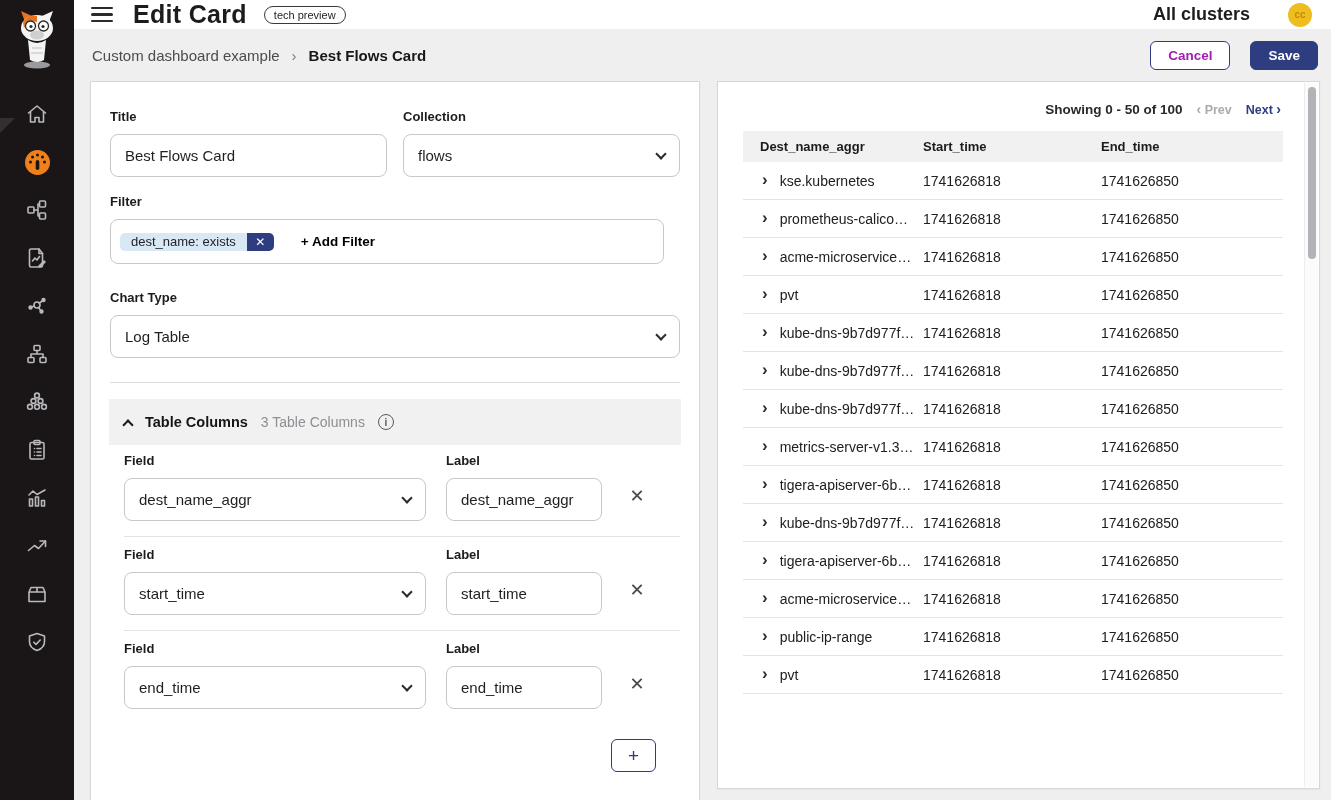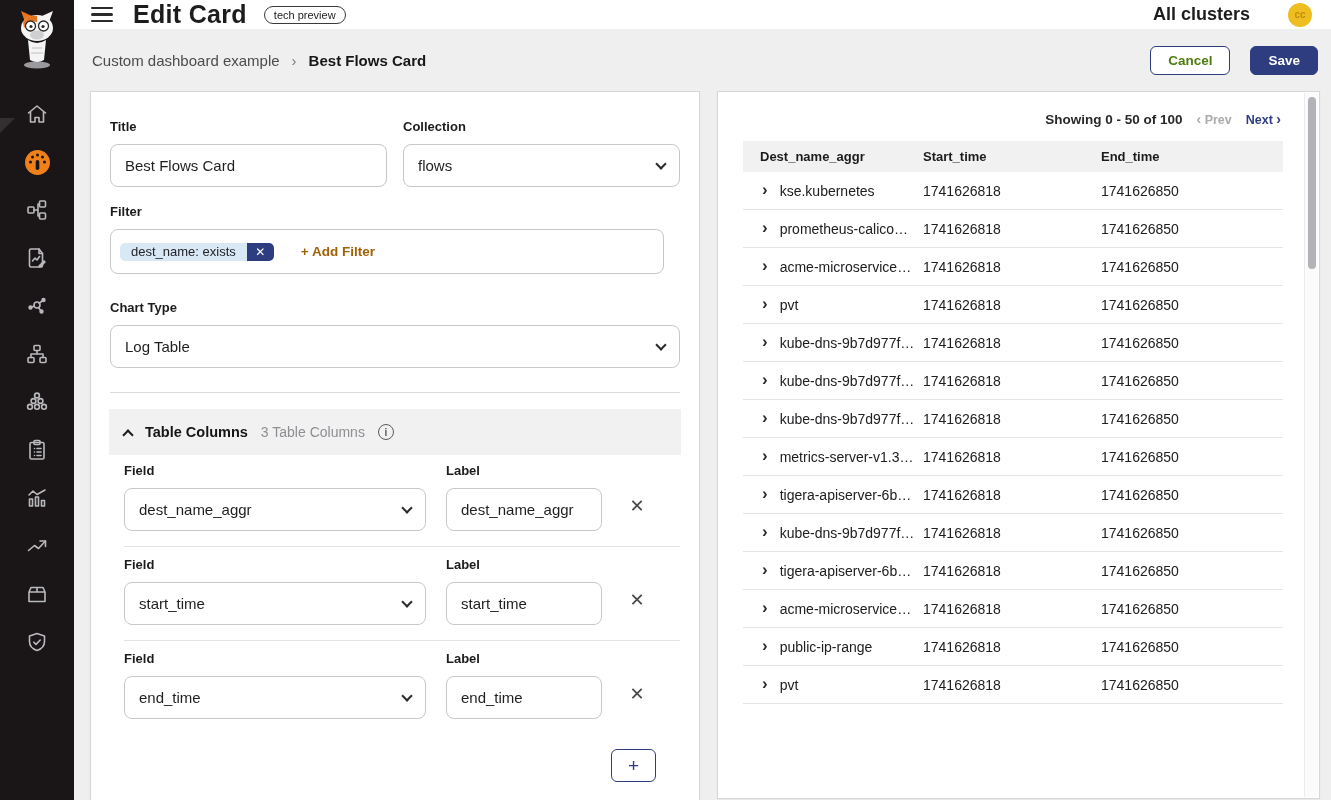--- a/index.html
+++ b/index.html
@@ -26,28 +26,28 @@
   .hamburger span { display:block; height:2.5px; border-radius:2px; background:#2b2b2b; }
   .page-title { font-size:25px; font-weight:800; letter-spacing:.3px; color:#1c1c1e; }
   .badge { margin-left:17px; font-size:11px; color:#242424; border:1px solid #3a3a3a;
     border-radius:10px; padding:2px 9px; background:#fff; }
   .topbar-right { margin-left:auto; display:flex; align-items:center; gap:38px; }
   .clusters-label { font-size:18px; font-weight:700; color:#1d1d1f; cursor:pointer; }
   .avatar { width:24px; height:24px; border-radius:50%; background:#eebd20; color:#c08c08;
     font-size:10px; font-weight:700; display:flex; align-items:center; justify-content:center; cursor:pointer; }
 
   .content { flex:1; padding:0 16px; }
-  .crumb-row { height:62px; display:flex; align-items:center; padding:0 2px; }
+  .crumb-row { height:52px; display:flex; align-items:center; padding:0 2px; }
   .crumb-parent { font-size:15px; color:#4c4c4e; cursor:pointer; }
   .crumb-sep { margin:0 12px; color:#7a7a7e; font-size:15px; }
   .crumb-current { font-size:15px; font-weight:700; color:#17171a; }
   .crumb-actions { margin-left:auto; display:flex; gap:20px; }
   .btn { font-family:inherit; font-size:13.5px; font-weight:700; border-radius:6px; padding:6px 17px;
     cursor:pointer; }
-  .btn-outline { background:#fff; border:1.5px solid #2e3d7f; color:#4d7c0f; }
+  .btn-outline { background:#fff; border:1.5px solid #2e3d7f; color:#a21caf; }
   .btn-solid { background:#2e3d7f; border:1.5px solid #2e3d7f; color:#fff; }
 
   .cards { display:flex; gap:17px; align-items:flex-start; }
   .card { background:#fff; border:1px solid #d7d7db; box-shadow:0 1px 2px rgba(0,0,0,.04); }
 
   
   .form-card { flex:0 0 605px; min-height:720px; padding:19px; }
   .form-grid-2 { display:flex; gap:16px; }
   .form-grid-2 > div { flex:1; }
   .f-label { font-size:13px; font-weight:700; color:#1c1c1e; margin:8px 0 10px; display:block; }
@@ -56,21 +56,21 @@
     display:flex; align-items:center; }
   .f-select { justify-content:space-between; cursor:pointer; }
   .chev-down { width:8px; height:8px; border-right:2px solid #2b2b2b; border-bottom:2px solid #2b2b2b;
     transform:rotate(45deg); margin-top:-4px; flex:0 0 auto; }
   .filter-box { width:calc(100% - 16px); height:45px; border:1px solid #c7c7cc; border-radius:8px;
     display:flex; align-items:center; padding:0 9px; gap:27px; }
   .chip { display:flex; align-items:stretch; height:18px; border-radius:5px; overflow:hidden; }
   .chip-text { background:#d9e8f5; color:#23232a; font-size:13px; display:flex; align-items:center; padding:0 11px; }
   .chip-x { background:#2e3d7f; color:#fff; width:27px; display:flex; align-items:center; justify-content:center;
     font-size:12px; cursor:pointer; }
-  .add-filter { color:#a16207; font-size:13.5px; font-weight:700; cursor:pointer; }
+  .add-filter { color:#000000; font-size:13.5px; font-weight:700; cursor:pointer; }
   .form-hr { border:none; border-top:1px solid #dcdcdf; margin:24px 0 16px; }
 
   .tc-header { background:#f1f1f2; height:46px; display:flex; align-items:center; gap:13px;
     padding:0 15px; margin:0 -1px; cursor:pointer; }
   .chev-up { width:8px; height:8px; border-right:2px solid #1c1c1e; border-bottom:2px solid #1c1c1e;
     transform:rotate(-135deg); margin-top:5px; }
   .tc-title { font-size:14.5px; font-weight:700; color:#151517; }
   .tc-count { font-size:14px; color:#8e8e93; }
   .info-icon { width:16px; height:16px; border:1.3px solid #5a5a5e; border-radius:50%; color:#5a5a5e;
     font-size:10px; display:inline-flex; align-items:center; justify-content:center; font-weight:600; }

